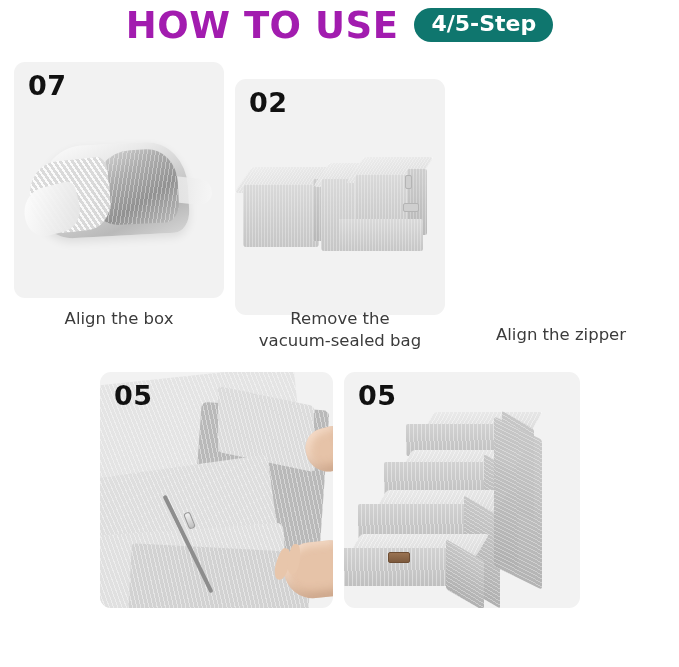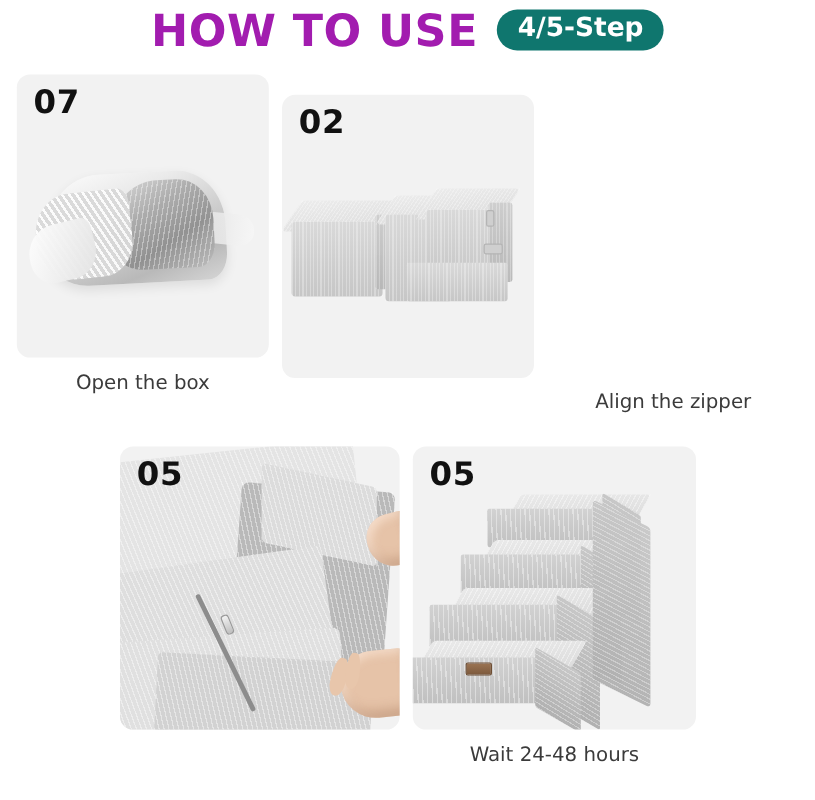--- a/index.html
+++ b/index.html
@@ -173,21 +173,21 @@
       <div class="bag-wrap">
         <div class="bag-body"></div>
         <div class="bag-tail"></div>
         <div class="bag-dark"></div>
         <div class="bag-crinkle"></div>
         <div class="bag-flap"></div>
       </div>
     </div>
   </div>
   <div class="caption" id="cap-1">
-    <div>Open the box</div>
+    <div>Align the box</div>
   </div>
 
   <div class="card" id="card-2">
     <div class="card-num">02</div>
     <div class="scene">
 
       <div class="blk blk-top tex" style="left:8px;  top:88px;  width:92px; height:26px; transform:skewX(-34deg); border-radius:4px;"></div>
       <div class="blk blk-face tex" style="left:8px;  top:106px; width:76px; height:62px; border-radius:3px;"></div>
       <div class="blk blk-side tex" style="left:78px; top:100px; width:24px; height:62px; border-radius:2px; opacity:.9;"></div>
 
@@ -196,20 +196,24 @@
 
       <div class="blk blk-top tex" style="left:120px; top:78px; width:70px; height:26px; transform:skewX(-34deg); border-radius:4px;"></div>
       <div class="blk blk-face tex" style="left:120px; top:96px; width:68px; height:60px; border-radius:3px;"></div>
       <div class="blk blk-side tex" style="left:172px; top:90px; width:20px; height:66px; border-radius:2px; opacity:.92;"></div>
 
       <div class="blk blk-face tex" style="left:104px; top:140px; width:84px; height:32px; border-radius:2px;"></div>
       <div class="tag-sm" style="left:168px; top:124px;"></div>
       <div class="tag-sm" style="left:170px; top:96px; width:7px; height:14px;"></div>
     </div>
   </div>
+  <div class="caption" id="cap-2">
+    <div>Remove the</div>
+    <div>vacuum-sealed bag</div>
+  </div>
 
   <div class="caption" id="cap-3">
     <div>Align the zipper</div>
   </div>
 
   <div class="card" id="card-4">
     <div class="card-num">05</div>
     <div class="scene">
 
       <div class="foam-panel" style="left:-20px; top:4px; width:220px; height:116px; background:#e4e4e4; border-radius:6px; transform: rotate(-6deg);"></div>
@@ -251,16 +255,15 @@
 
       <div class="stair st-tread corduroy" style="left:10px;  top:162px; width:128px; height:24px; transform: skewX(-30deg); border-radius:3px;"></div>
       <div class="stair st-riser corduroy" style="left:-12px; top:176px; width:118px; height:38px; border-radius:2px;"></div>
       <div class="stair st-side  corduroy-h" style="left:102px; top:178px; width:38px; height:50px; transform: skewY(30deg); border-radius:2px;"></div>
 
       <div class="stair st-side corduroy-h" style="left:150px; top:56px; width:48px; height:150px; transform: skewY(26deg); border-radius:3px; opacity:.95;"></div>
       <div class="brand-tag" style="left:44px; top:180px;"></div>
     </div>
   </div>
   <div class="caption" id="cap-5">
-    <div>Wait 24-48 hours</div>
   </div>
 
 </div>
 
 </body></html>

